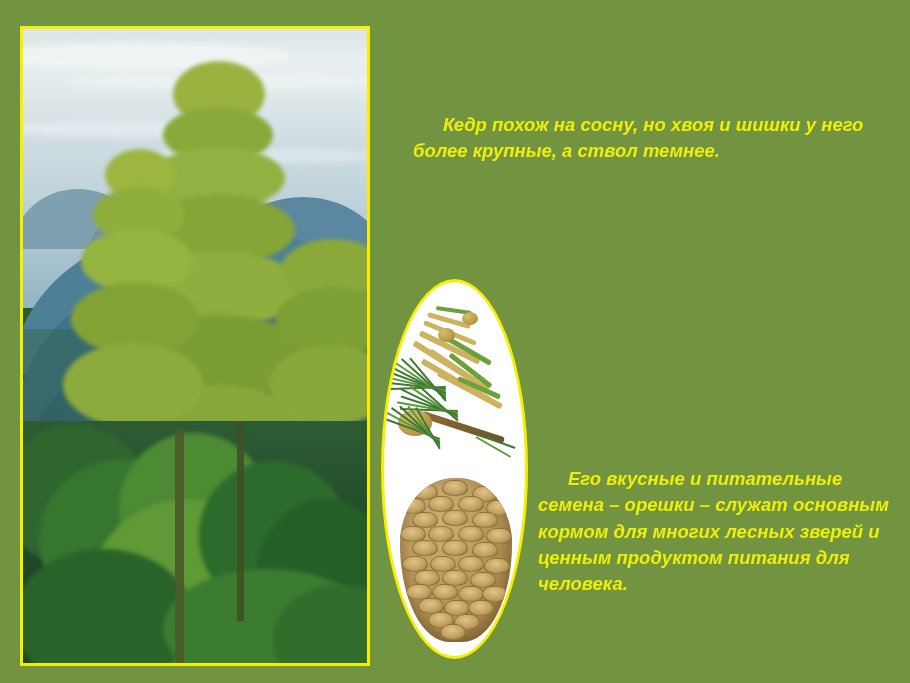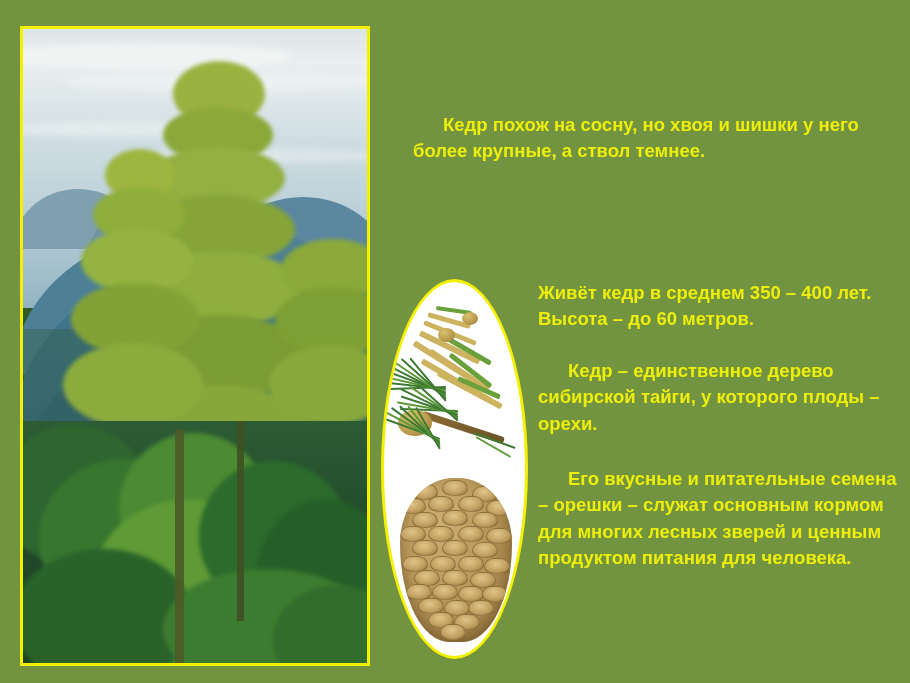--- a/index.html
+++ b/index.html
@@ -158,20 +158,21 @@
     letter-spacing: 0px;
   }
   .para {
     position: absolute;
     color: #EDEE09;
     font-weight: bold;
     font-size: 18.5px;
     line-height: 1.42;
     text-indent: 30px;
     white-space: pre-line;
+    font-style: italic;
   }
   #p1 { left: 413px; top: 112px; width: 492px; }
   #p2 { left: 398px; top: 196px; width: 508px; }
   #p3 { left: 538px; top: 280px; width: 372px; text-indent: 0px; }
   #p4 { left: 538px; top: 358px; width: 372px; }
   #p5 { left: 538px; top: 466px; width: 372px; }
 </style>
 </head>
 <body>
 
@@ -310,18 +311,15 @@
         <div class="scale" style="left:44px;top:122px;"></div>
         <div class="scale" style="left:68px;top:122px;"></div>
         <div class="scale" style="left:28px;top:134px;"></div>
         <div class="scale" style="left:54px;top:136px;"></div>
         <div class="scale" style="left:40px;top:146px;"></div>
       </div>
     </div>
   </div>
 
   <div class="para" id="p1">Кедр похож на сосну, но хвоя и шишки у него более крупные, а ствол темнее.</div>
-  <div class="para" id="p3">Живёт кедр в среднем 350 – 400 лет.
-Высота – до 60 метров.</div>
-  <div class="para" id="p4">Кедр – единственное дерево сибирской тайги, у которого плоды – орехи.</div>
   <div class="para" id="p5">Его вкусные  и питательные семена – орешки – служат основным кормом для многих лесных зверей и ценным продуктом питания для человека.</div>
 
 </div>
 
 </body></html>

